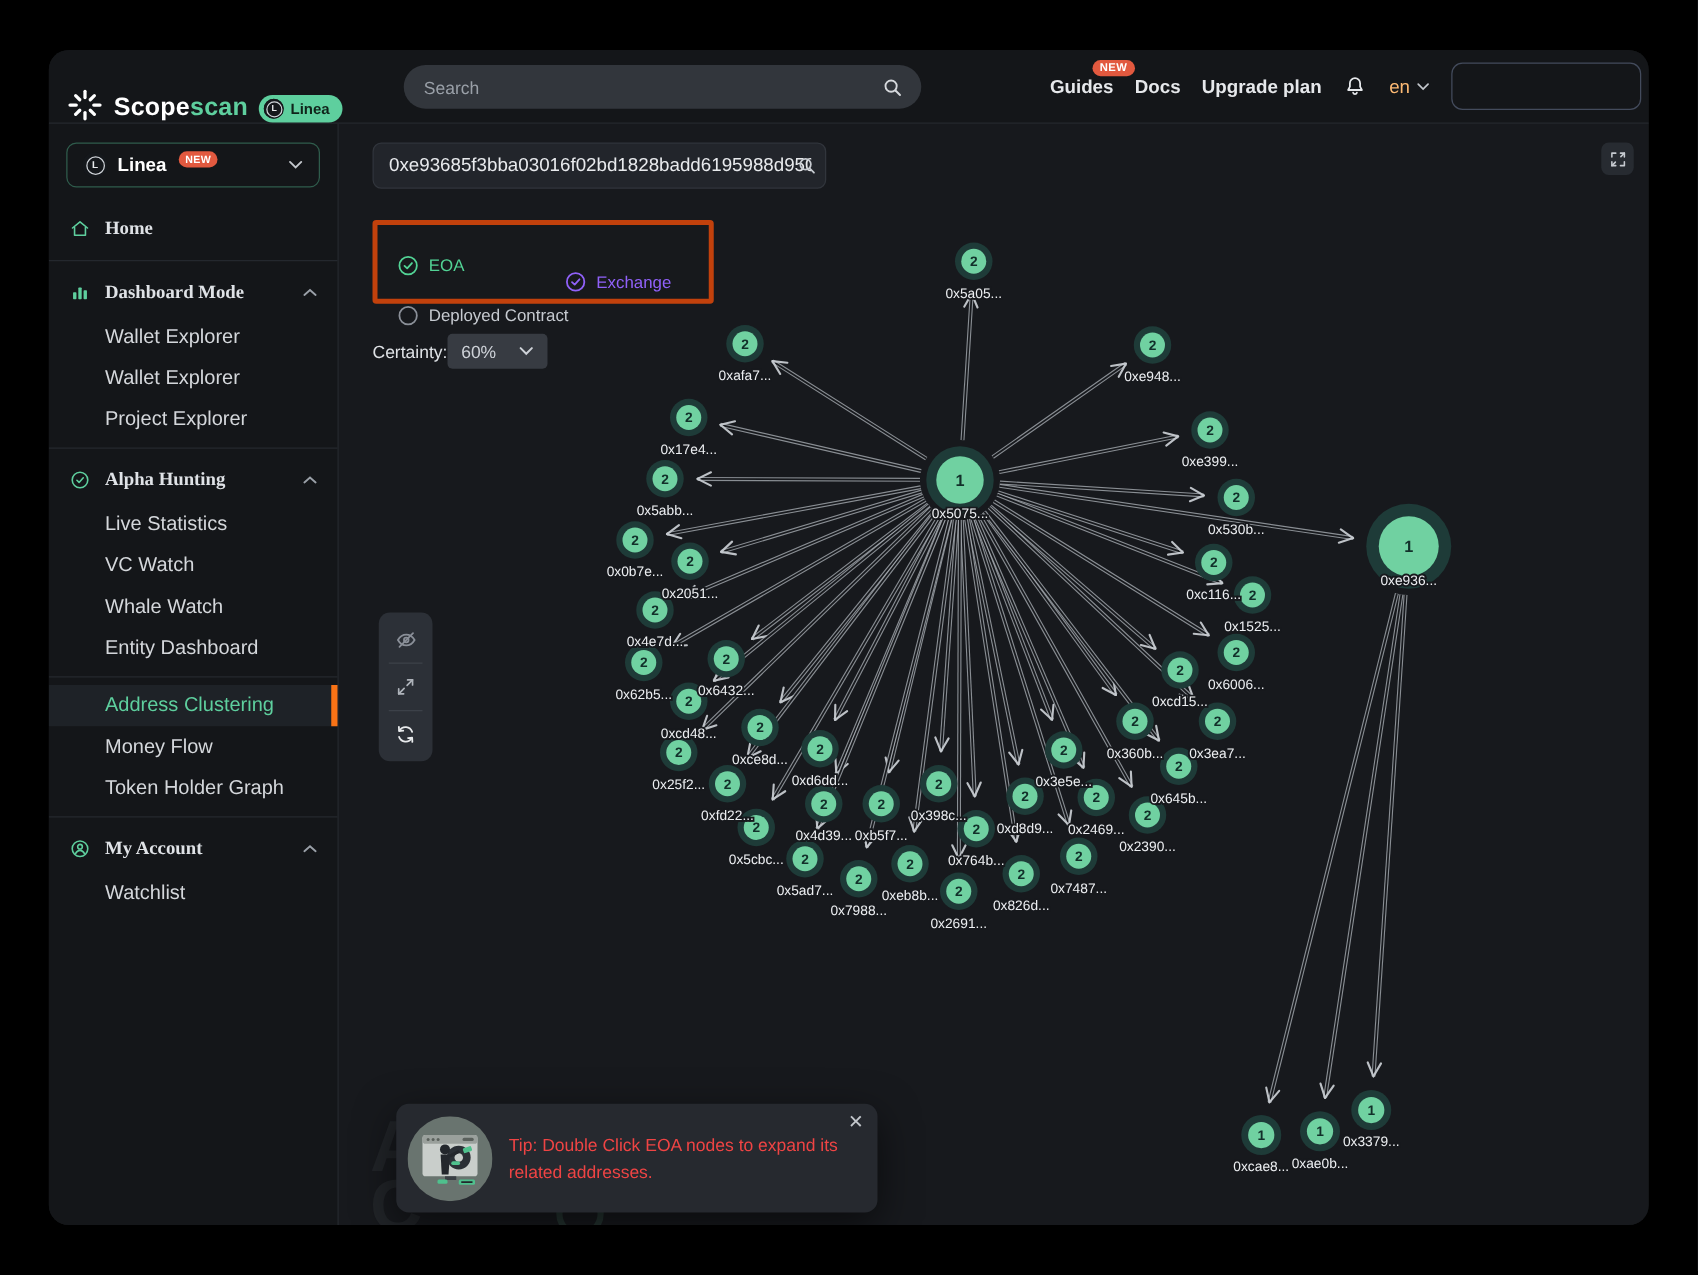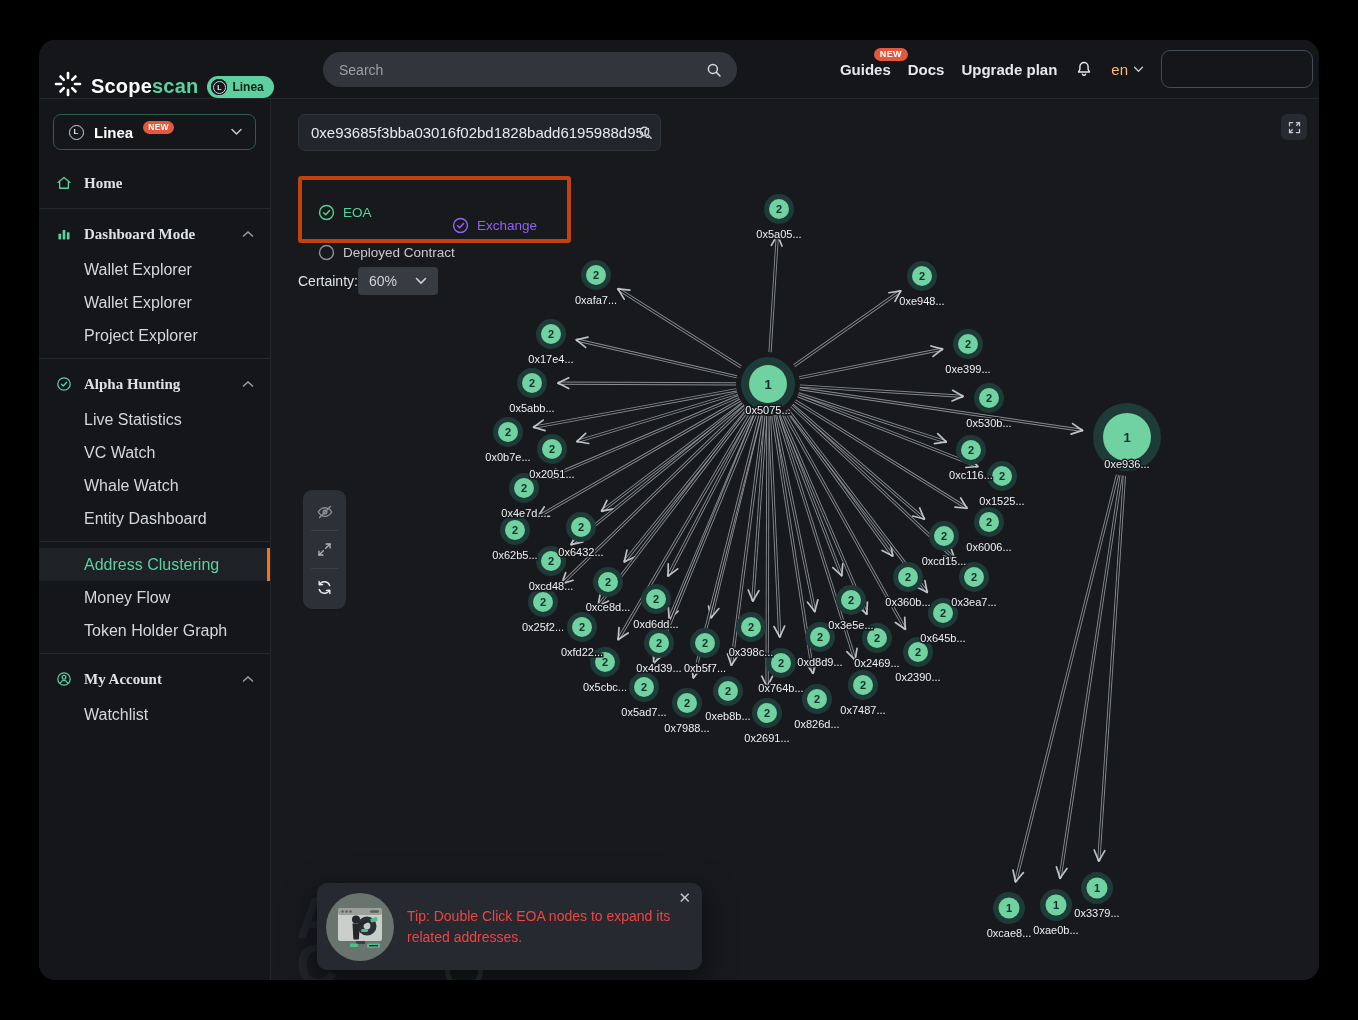--- a/index.html
+++ b/index.html
@@ -28,21 +28,21 @@
   .sidebar{position:absolute;left:0;top:58px;bottom:0;width:231px;background:#141619;border-right:1px solid #24282e;z-index:15;}
   .net-select{margin:16px 14px 14px;height:36px;border:1px solid #2f5c4c;border-radius:8px;display:flex;align-items:center;gap:8px;padding:0 12px;box-sizing:border-box;cursor:pointer;}
   .net-select .nlbl{font-size:15px;font-weight:bold;color:#fff;}
   .sup-badge{background:#e2593f;color:#fff;font-size:8.5px;font-weight:bold;padding:1.5px 5px;border-radius:7px;margin-left:2px;margin-bottom:10px;letter-spacing:.3px;}
   .net-select .chev{margin-left:auto;}
   .nav-head{display:flex;align-items:center;gap:11px;height:38px;padding:0 16px;font-size:15px;font-weight:bold;color:#dfe2e6;cursor:pointer;}
   .nav-head .nav-lbl{flex:none;font-family:Liberation Serif, serif;}
   .nav-head .chev{margin-left:auto;}
   .s-ico{width:18px;height:18px;flex:none;}
   .nav-item{height:33px;display:flex;align-items:center;padding-left:45px;font-size:16px;color:#d4d7db;cursor:pointer;box-sizing:border-box;}
-  .nav-item.active{background:#1e2227;color:#5ecf9e;border-right:3px solid #f97316;}
+  .nav-item.active{background:#1e2227;color:#5ecf9e;border-right:5px solid #f97316;}
   .nav-div{height:1px;background:#24282e;margin:6px 0;}
 
   
   .main{position:absolute;left:231px;top:58px;right:0;bottom:0;background:#17191d;overflow:hidden;}
   #graph{position:absolute;left:0;top:0;z-index:0;}
   #graph text{font-family:"Liberation Sans",sans-serif;}
   .addr-box{position:absolute;left:28px;top:16px;width:363px;height:37px;background:#22252b;border:1px solid #31353c;border-radius:7px;display:flex;align-items:center;box-sizing:border-box;padding:0 6px 0 10px;z-index:10;}
   .addr-box input{flex:1;min-width:0;background:none;border:none;outline:none;color:#e8eaed;font-size:15px;font-family:"Liberation Sans",sans-serif;}
   .fs-btn{position:absolute;right:12px;top:16px;width:26px;height:26px;background:#272b31;border-radius:6px;display:flex;align-items:center;justify-content:center;cursor:pointer;z-index:10;}
   .filter-box{position:absolute;left:28px;top:78px;width:273px;height:67px;border:4px solid #c2410c;border-radius:3px;box-sizing:border-box;padding:11px 0 0 16px;z-index:10;background:rgba(23,25,29,.6);}

